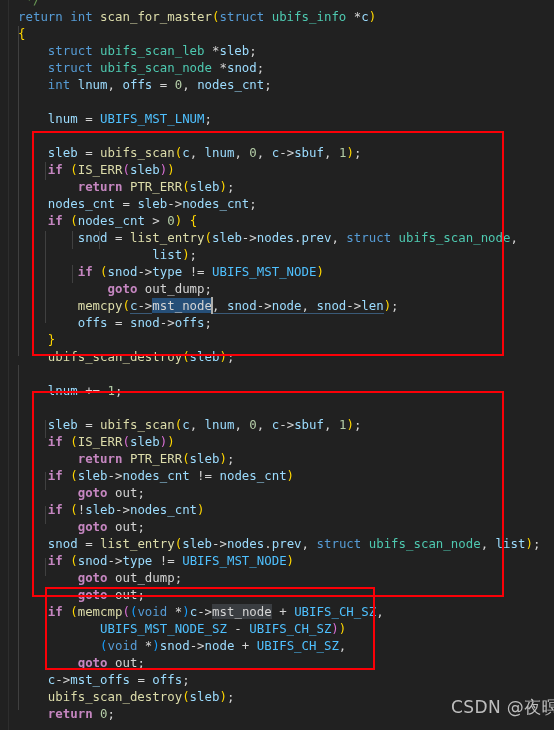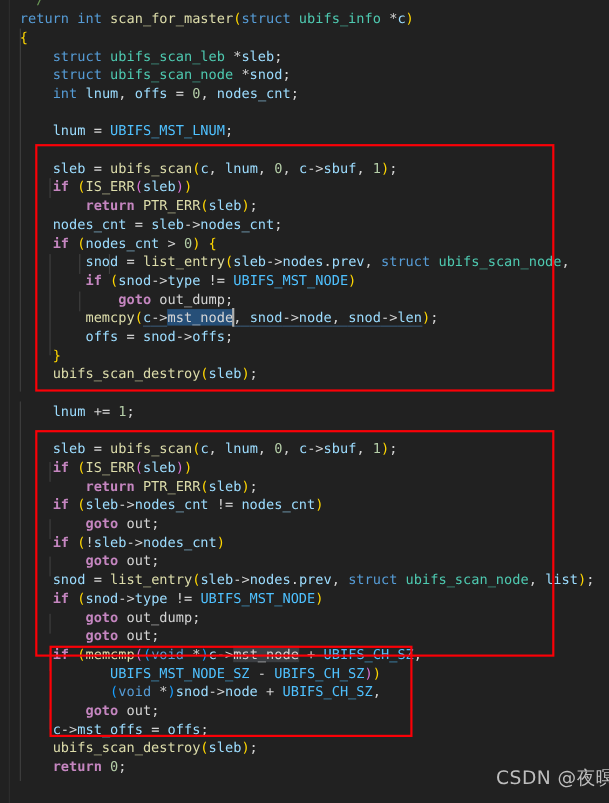--- a/index.html
+++ b/index.html
@@ -158,20 +158,21 @@
       <div class="line">    <span class="ctl">if</span> <span class="brace-y">(</span><span class="fn">IS_ERR</span><span class="brace-p">(</span><span class="var">sleb</span><span class="brace-p">)</span><span class="brace-y">)</span></div>
 
       <div class="line">        <span class="ctl">return</span> <span class="fn">PTR_ERR</span><span class="brace-y">(</span><span class="var">sleb</span><span class="brace-y">)</span><span class="punct">;</span></div>
 
       <div class="line">    <span class="var">nodes_cnt</span> <span class="punct">=</span> <span class="var">sleb</span><span class="punct">-&gt;</span><span class="var">nodes_cnt</span><span class="punct">;</span></div>
 
       <div class="line">    <span class="ctl">if</span> <span class="brace-y">(</span><span class="var">nodes_cnt</span> <span class="punct">&gt;</span> <span class="num">0</span><span class="brace-y">)</span> <span class="brace-y">{</span></div>
 
       <div class="line">        <span class="var">snod</span> <span class="punct">=</span> <span class="fn">list_entry</span><span class="brace-y">(</span><span class="var">sleb</span><span class="punct">-&gt;</span><span class="var">nodes</span><span class="punct">.</span><span class="var">prev</span><span class="punct">,</span> <span class="kw">struct</span> <span class="typ">ubifs_scan_node</span><span class="punct">,</span></div>
 
+      <div class="line">                  <span class="var">list</span><span class="brace-y">)</span><span class="punct">;</span></div>
 
       <div class="line">        <span class="ctl">if</span> <span class="brace-y">(</span><span class="var">snod</span><span class="punct">-&gt;</span><span class="var">type</span> <span class="punct">!=</span> <span class="mac">UBIFS_MST_NODE</span><span class="brace-y">)</span></div>
 
       <div class="line">            <span class="ctl">goto</span> <span class="id">out_dump</span><span class="punct">;</span></div>
 
       <div class="line">        <span class="fn">memcpy</span><span class="brace-y">(</span><span class="var wordline">c</span><span class="punct wordline">-&gt;</span><span class="sel">mst_node</span><span class="punct wordline">,</span><span class="wordline"> </span><span class="var wordline">snod</span><span class="punct wordline">-&gt;</span><span class="var wordline">node</span><span class="punct wordline">,</span><span class="wordline"> </span><span class="var wordline">snod</span><span class="punct wordline">-&gt;</span><span class="var wordline">len</span><span class="brace-y">)</span><span class="punct">;</span></div>
 
       <div class="line">        <span class="var">offs</span> <span class="punct">=</span> <span class="var">snod</span><span class="punct">-&gt;</span><span class="var">offs</span><span class="punct">;</span></div>
 
       <div class="line">    <span class="brace-y">}</span></div>

